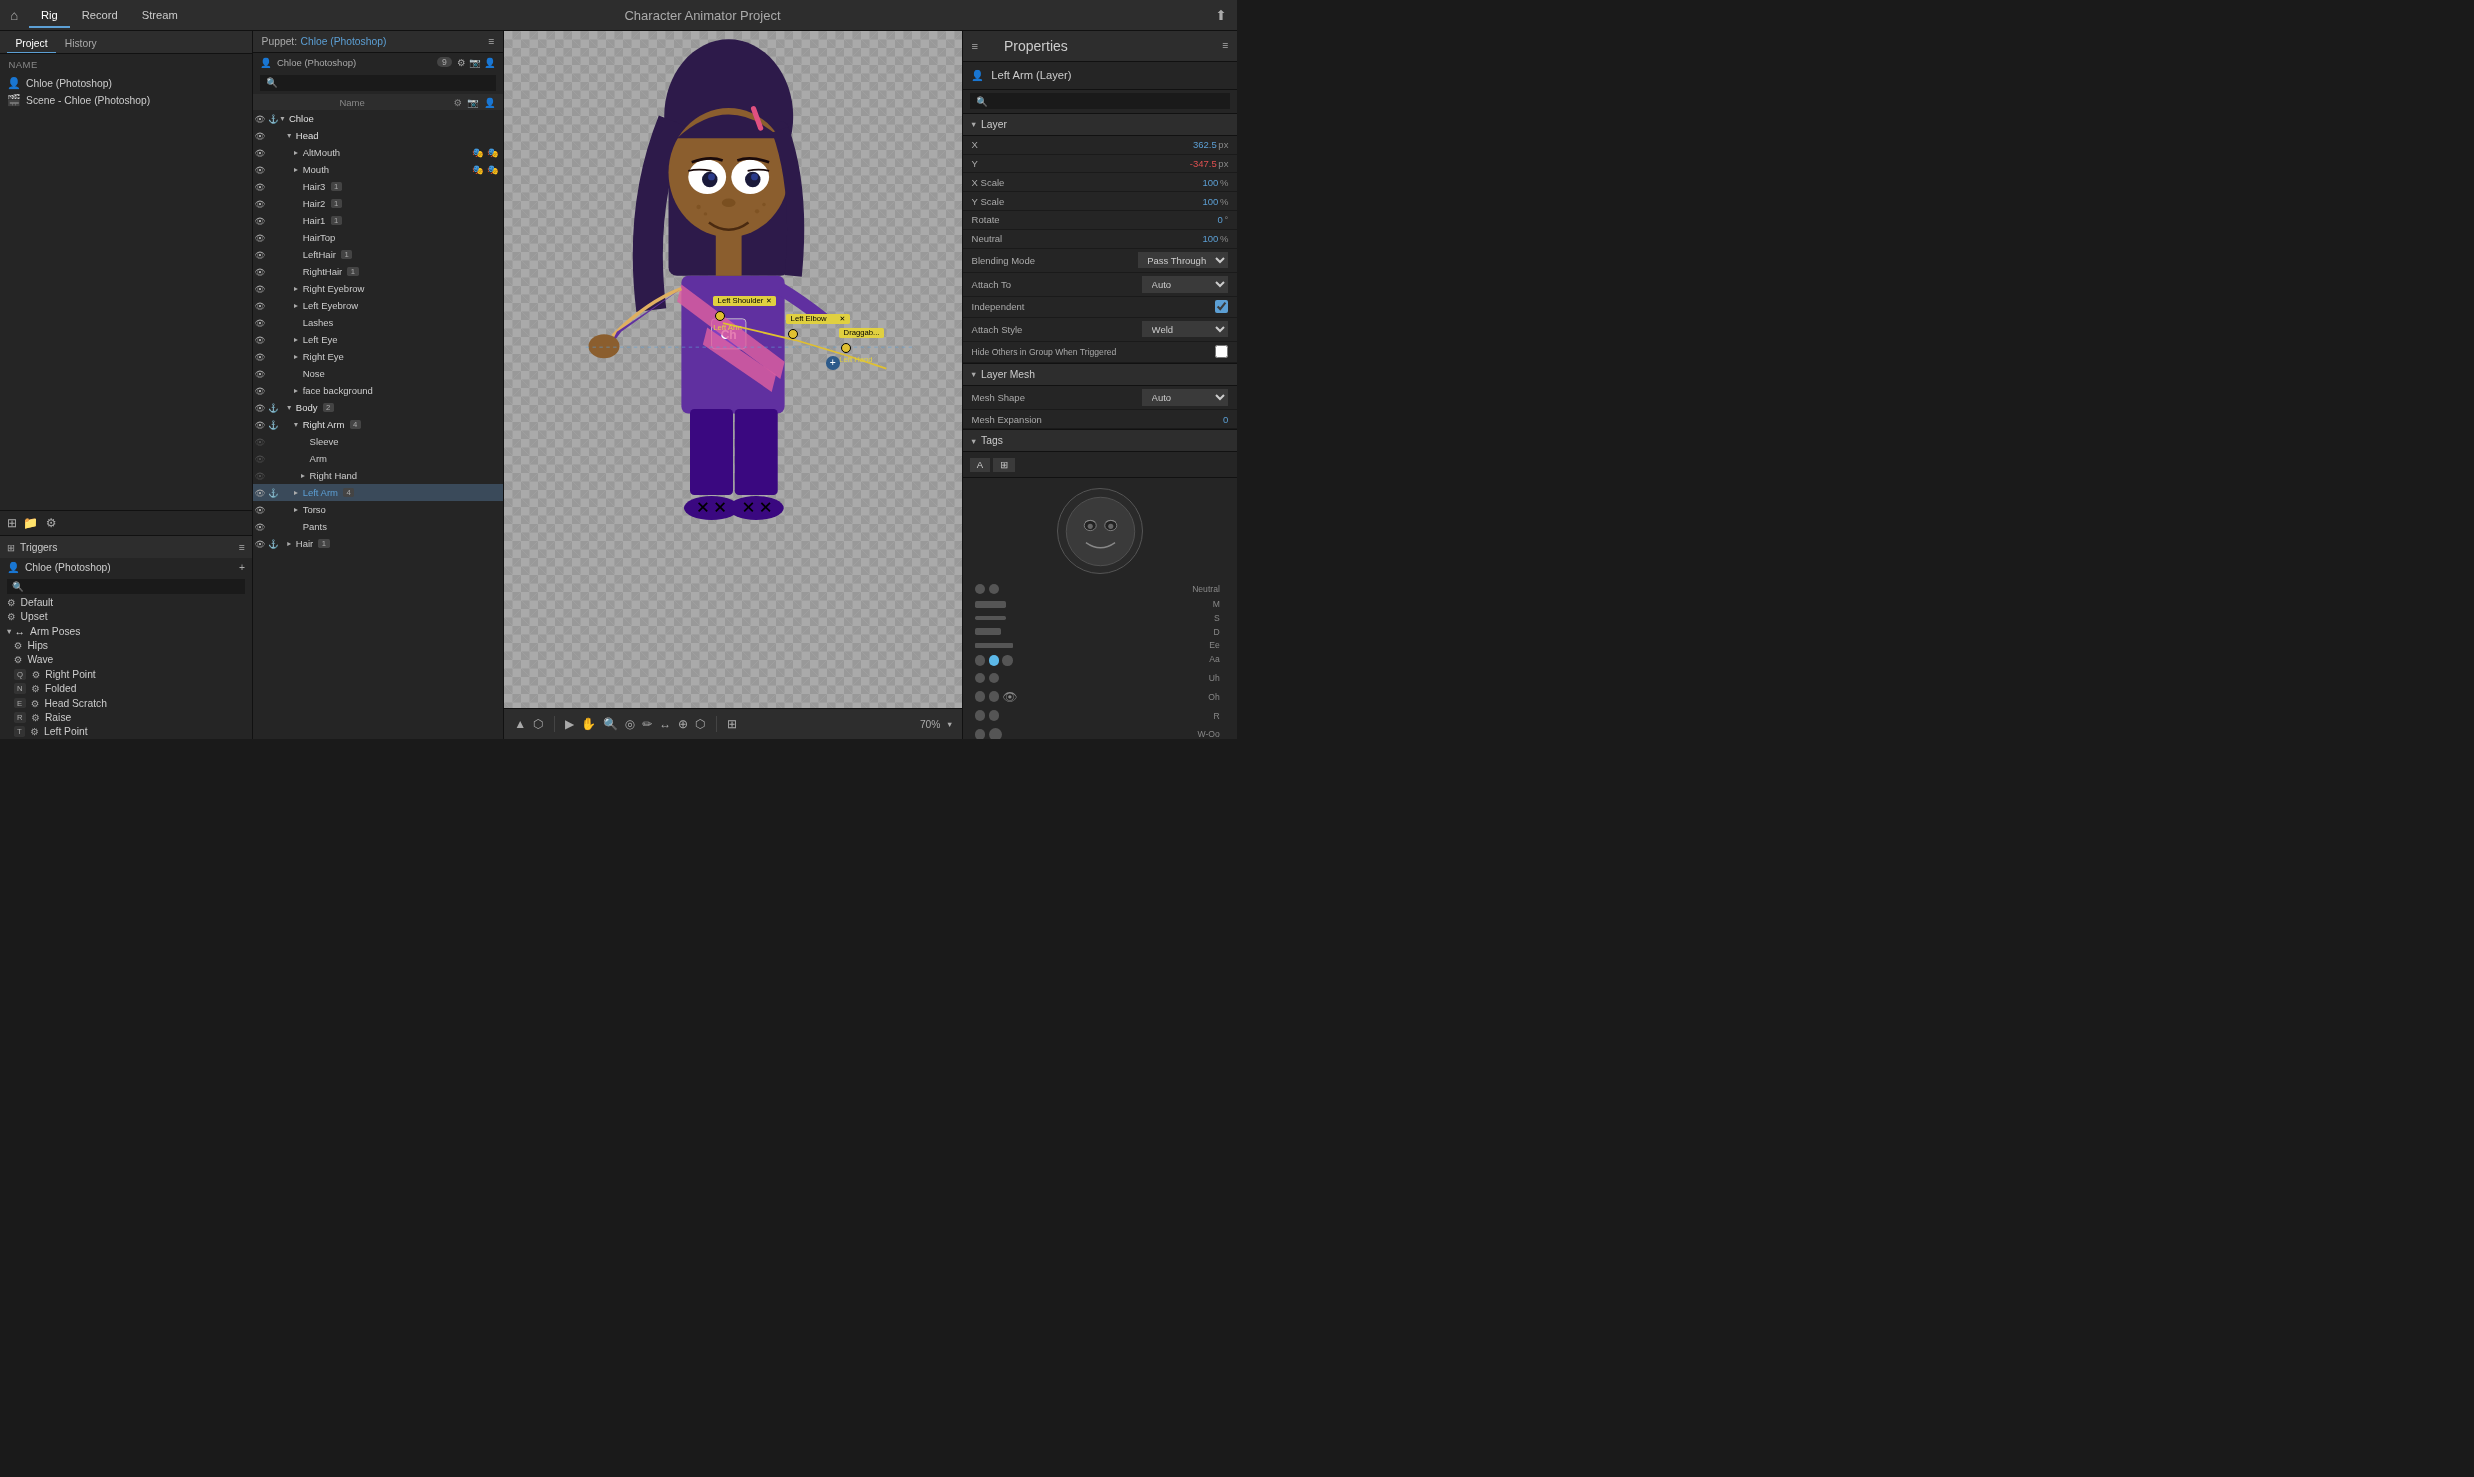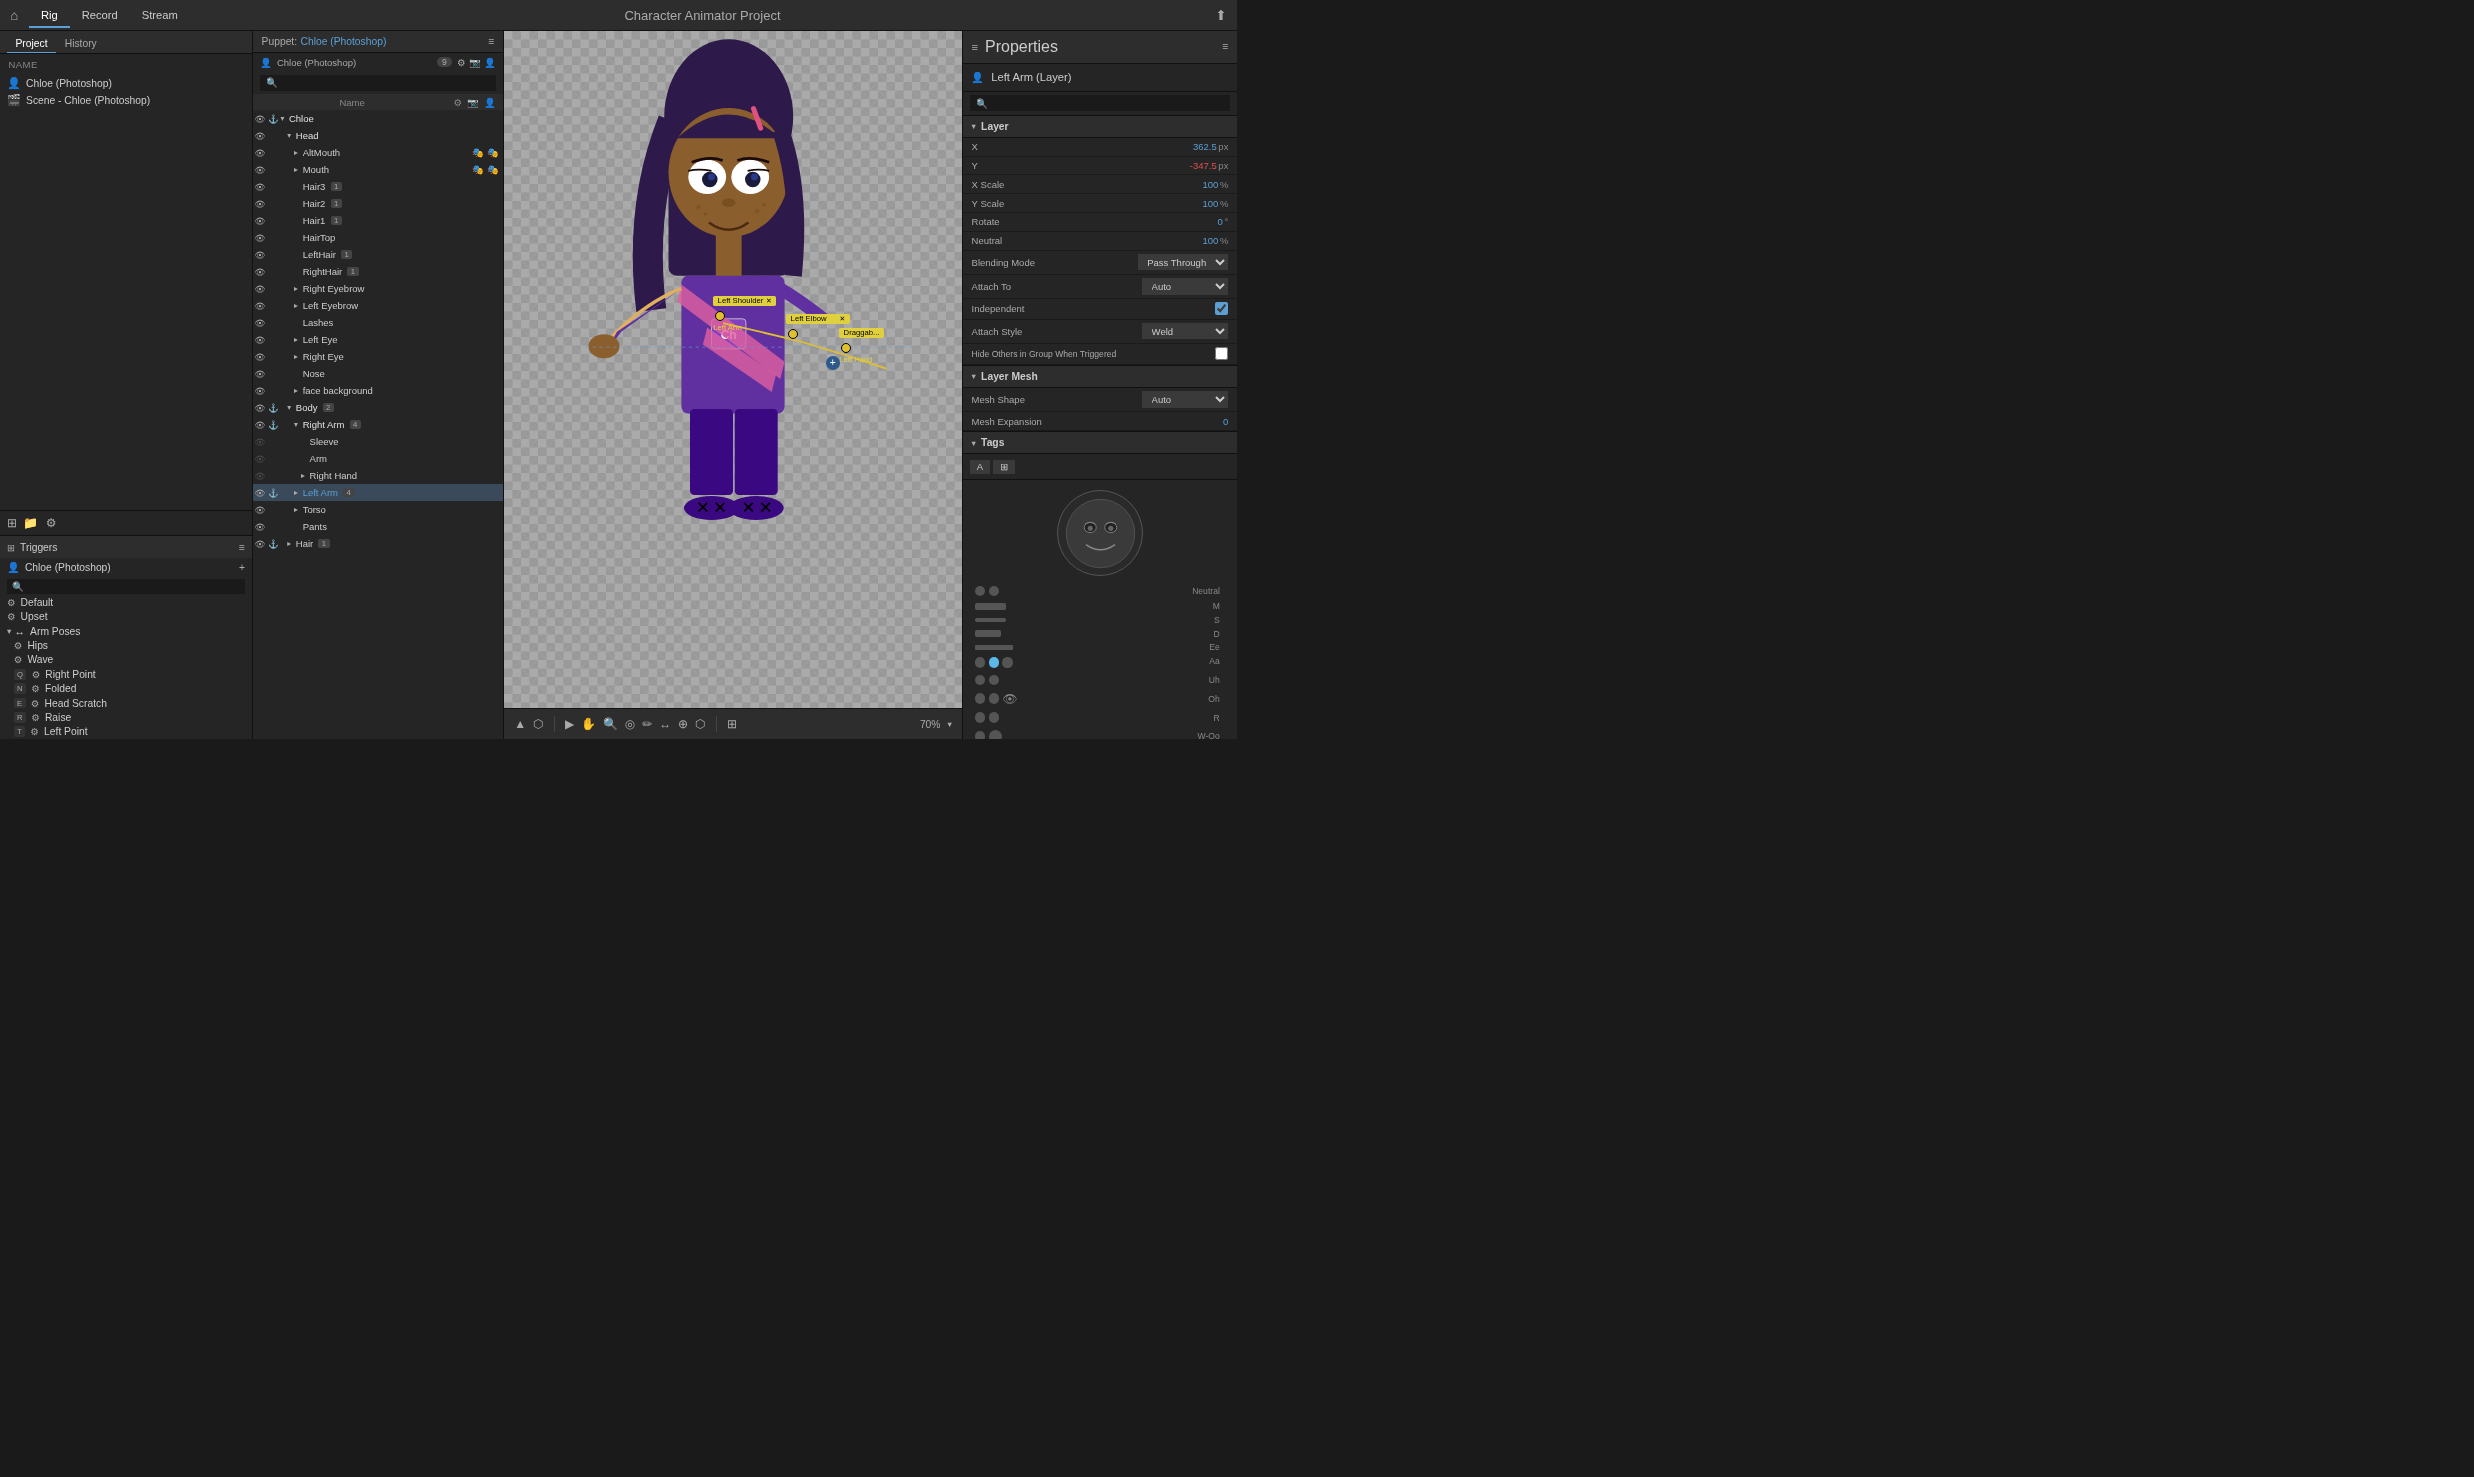--- a/index.html
+++ b/index.html
@@ -79,31 +79,31 @@
     #canvas-toolbar { display: flex; align-items: center; background: #2d2d2d; padding: 3.4px 10.3px; border-top: 0.9px solid #111; gap: 6.9px; height: 31px; }
     .ct-icon { color: #aaa; font-size: 12px; cursor: pointer; }
     .ct-sep { width: 0.9px; background: #444; height: 15.5px; margin: 0 3.4px; }
 
     
     #middle-section { display: flex; flex: 1; }
 
     
     #right-panel { width: 275px; background: #252525; border-left: 0.9px solid #111; display: flex; flex-direction: column; overflow-y: auto; }
     #props-header { display: flex; align-items: center; padding: 6.9px 8.6px; background: #2d2d2d; border-bottom: 0.9px solid #111; }
-    #props-header .ph-title { flex: 1; font-size: 16px; color: #ccc; }
+    #props-header .ph-title { flex: 1; font-size: 14px; color: #ccc; margin-left: 19px; }
     #props-header .ph-icon { color: #aaa; font-size: 11.2px; margin-right: 6.9px; }
     #layer-title { display: flex; align-items: center; padding: 6.9px 8.6px; border-bottom: 0.9px solid #111; }
     #layer-title .lt-icon { margin-right: 6.9px; color: #aaa; }
     #layer-title .lt-name { font-size: 11.2px; color: #ccc; }
     #props-search { padding: 3.4px 6.9px; border-bottom: 0.9px solid #111; }
     #props-search input { background: #1a1a1a; border: none; color: #aaa; padding: 2.6px 6.9px; font-size: 9.5px; width: 100%; }
 
     .section-header { display: flex; align-items: center; padding: 5.2px 8.6px; background: #2d2d2d; cursor: pointer; border-bottom: 0.9px solid #111; }
     .section-header .sh-arrow { margin-right: 5.2px; color: #aaa; font-size: 8.6px; }
-    .section-header .sh-title { font-size: 10.3px; color: #ccc; font-weight: bold; text-align: center; }
+    .section-header .sh-title { font-size: 10.3px; color: #ccc; font-weight: normal; text-align: center; }
     
     .prop-row { display: flex; align-items: center; padding: 3.4px 8.6px; border-bottom: 0.9px solid #1a1a1a; }
     .prop-label { flex: 1; font-size: 9.5px; color: #aaa; }
     .prop-value { font-size: 9.5px; color: #5c9fd4; min-width: 52px; text-align: right; }
     .prop-unit { font-size: 9.5px; color: #888; margin-left: 1.7px; }
     .prop-select { background: #3a3a3a; border: none; color: #ccc; font-size: 9.5px; padding: 1.7px 5.2px; min-width: 86px; }
 
     .puppet-info { display: flex; align-items: center; padding: 3.4px 6.9px; font-size: 9.5px; color: #aaa; }
     .puppet-info .pi-icon { margin-right: 5.2px; }
     .pi-count { background: #444; border-radius: 8.6px; padding: 0 5.2px; font-size: 8.6px; color: #aaa; }

